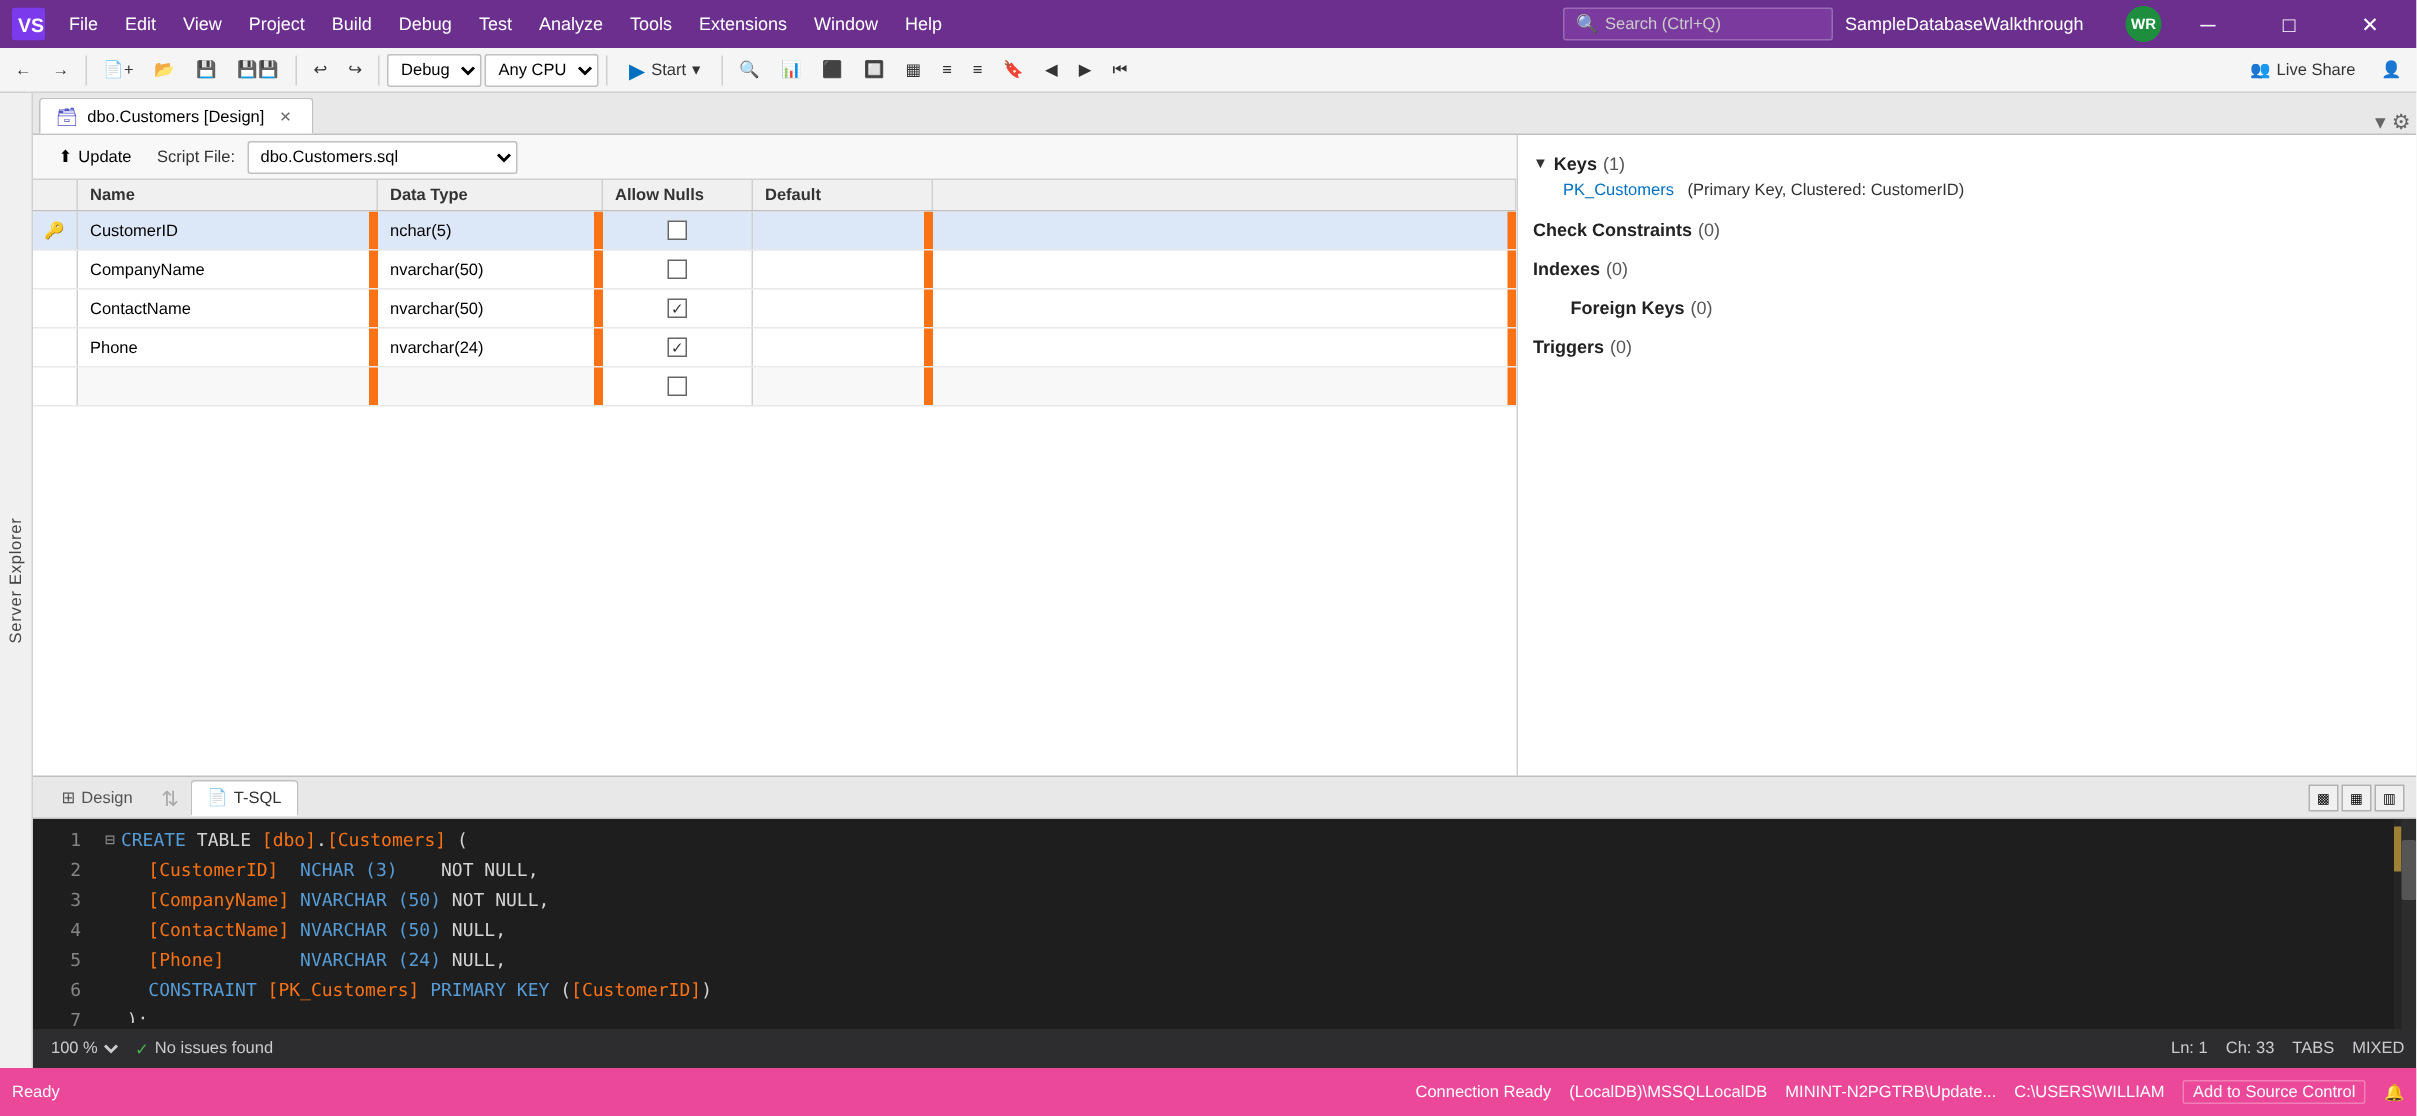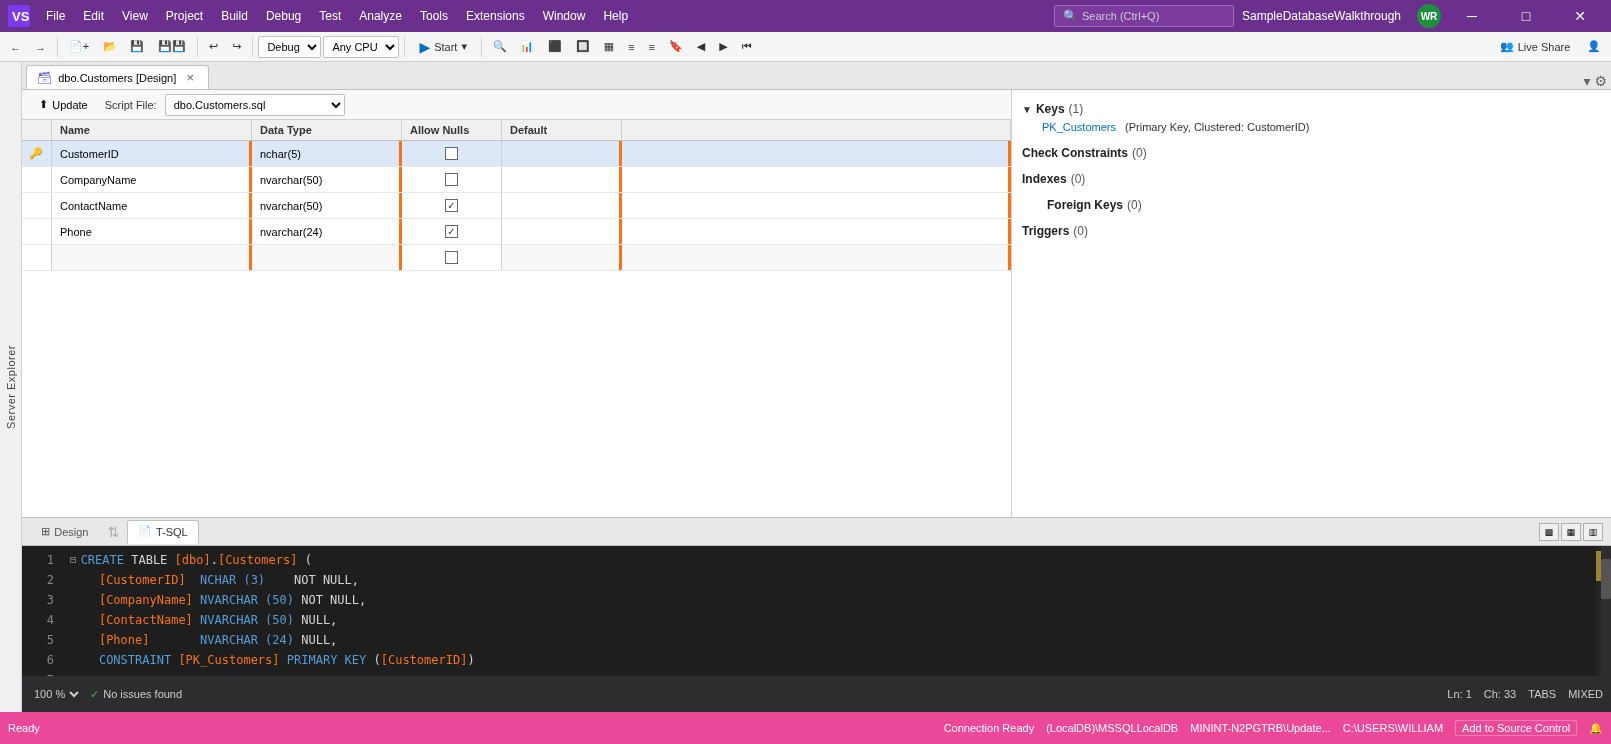--- a/index.html
+++ b/index.html
@@ -57,21 +57,21 @@
     }
     .title-bar-right {
       display: flex;
       align-items: center;
       gap: 8px;
       margin-left: 8px;
     }
     .title-project {
       color: white;
       font-size: 12px;
-      margin-right: 8px;
+      margin-right: 20px;
     }
     .title-avatar {
       width: 24px;
       height: 24px;
       background: #1e8e3e;
       border-radius: 50%;
       display: flex;
       align-items: center;
       justify-content: center;
       color: white;
@@ -313,21 +313,21 @@
       align-items: center;
       justify-content: center;
       font-size: 11px;
       color: #666;
       border-right: 1px solid #d0d0d0;
       height: 100%;
     }
     .row-cell {
       padding: 2px 8px;
       font-size: 11px;
-      border-right: 3px solid #f97316;
+      border-right: 6px solid #f97316;
       height: 100%;
       display: flex;
       align-items: center;
     }
     .row-cell.empty-row { background: #f8f8f8; }
     .checkbox-cell {
       display: flex;
       align-items: center;
       justify-content: center;
       border-right: 1px solid #d0d0d0;
@@ -836,21 +836,21 @@
           </div>
         </div>
         <div class="scroll-minimap">
           <div class="minimap-highlight"></div>
         </div>
         <div class="code-editor-scroll">
           <div class="scroll-thumb"></div>
         </div>
       </div>
 
-      <div class="bottom-info" style="background:#2d2d30;height:36px;display:flex;align-items:center;padding:0 8px;color:#ccc;font-size:11px;flex-shrink:0;gap:12px;">
+      <div class="bottom-info" style="background:#2d2d30;height:26px;display:flex;align-items:center;padding:0 8px;color:#ccc;font-size:11px;flex-shrink:0;gap:12px;">
         <div class="bottom-left">
           <select class="zoom-select" style="background:#2d2d30;color:#ccc;border:none;font-size:11px;">
             <option>100 %</option>
           </select>
           <div class="no-issues">
             <span style="color:#4caf50;">✓</span>
             <span style="color:#ccc;">No issues found</span>
           </div>
         </div>
         <div class="bottom-right" style="margin-left:auto;display:flex;gap:12px;">

